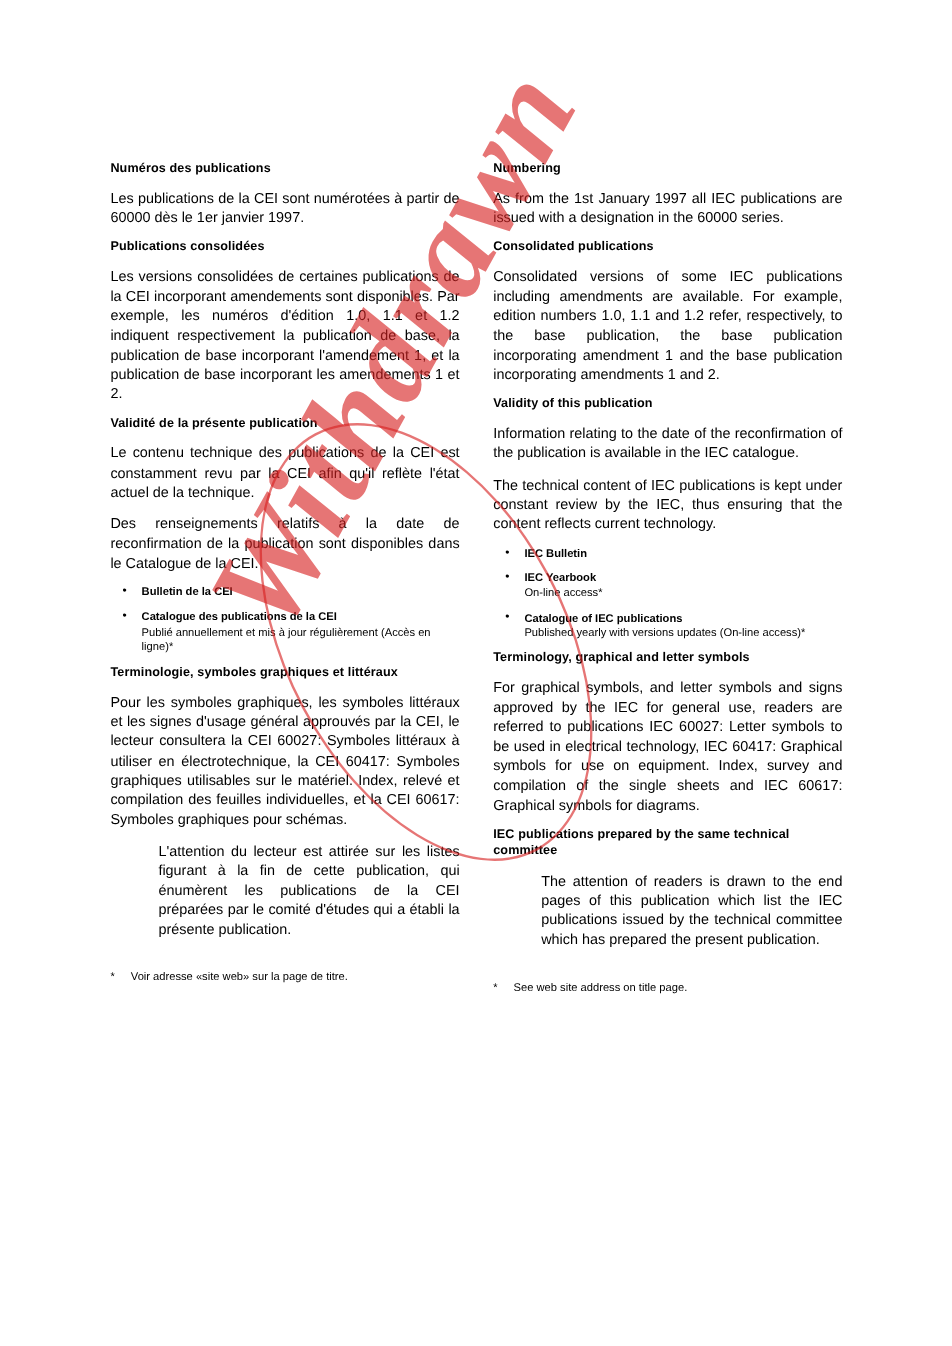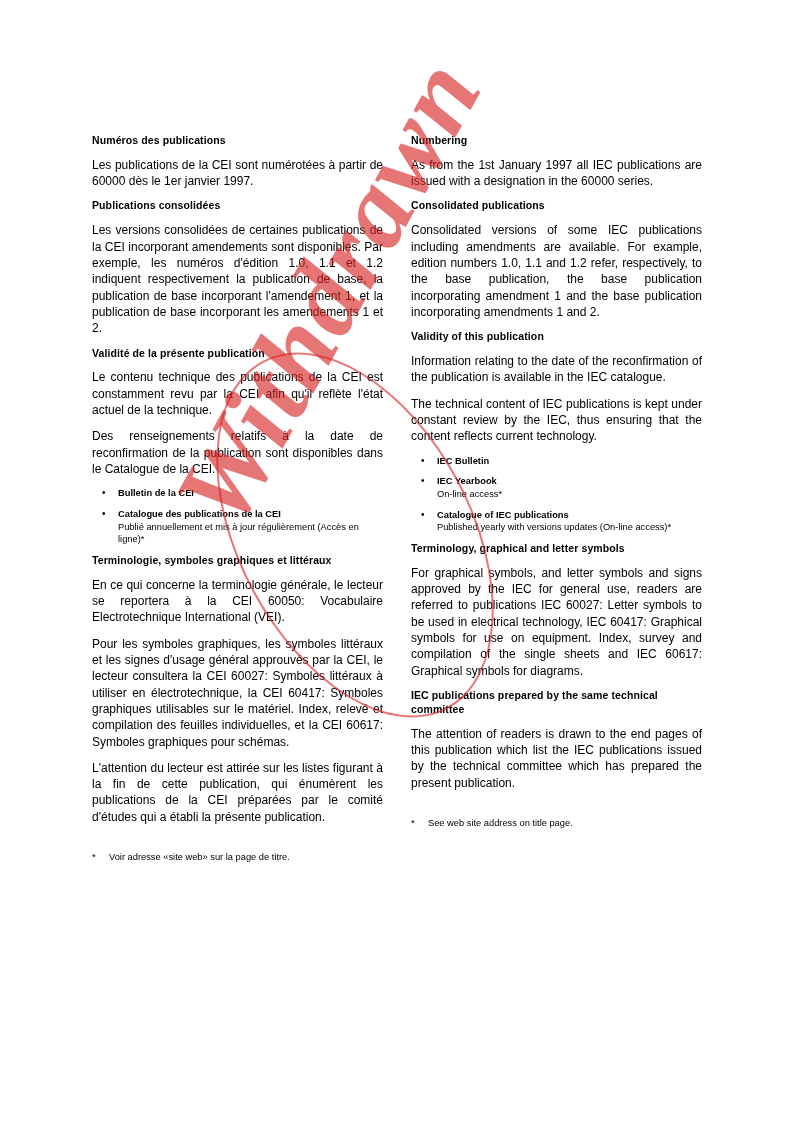--- a/index.html
+++ b/index.html
@@ -44,20 +44,21 @@
   }
   p.body {
     font-size: 12px;
     line-height: 1.36;
     margin: 0 0 10px 0;
     text-align: justify;
     text-justify: inter-word;
   }
   p.body.last {
     margin-bottom: 0;
+    margin-left: 40px;
   }
   ul.bullets {
     list-style: none;
     margin: 2px 0 0 0;
     padding: 0;
   }
   ul.bullets li {
     position: relative;
     padding-left: 26px;
     margin-bottom: 8px;
@@ -145,21 +146,20 @@
         <li>
           <span class="b-title">Bulletin de la CEI</span>
         </li>
         <li>
           <span class="b-title">Catalogue des publications de la CEI</span><br>
           <span class="b-sub">Publié annuellement et mis à jour régulièrement (Accès en ligne)*</span>
         </li>
       </ul>
 
       <h2 class="sec sec-gap">Terminologie, symboles graphiques et littéraux</h2>
-      <p class="body">En ce qui concerne la terminologie générale, le lecteur se reportera à la CEI 60050: Vocabulaire Electrotechnique International (VEI).</p>
       <p class="body">Pour les symboles graphiques, les symboles littéraux et les signes d'usage général approuvés par la CEI, le lecteur consultera la CEI 60027: Symboles littéraux à utiliser en électrotechnique, la CEI 60417: Symboles graphiques utilisables sur le matériel. Index, relevé et compilation des feuilles individuelles, et la CEI 60617: Symboles graphiques pour schémas.</p>
 
       <p class="body last">L'attention du lecteur est attirée sur les listes figurant à la fin de cette publication, qui énumèrent les publications de la CEI préparées par le comité d'études qui a établi la présente publication.</p>
 
       <div class="footnote">
         <span class="star">*</span>
         <span>Voir adresse «site web» sur la page de titre.</span>
       </div>
     </div>
 

